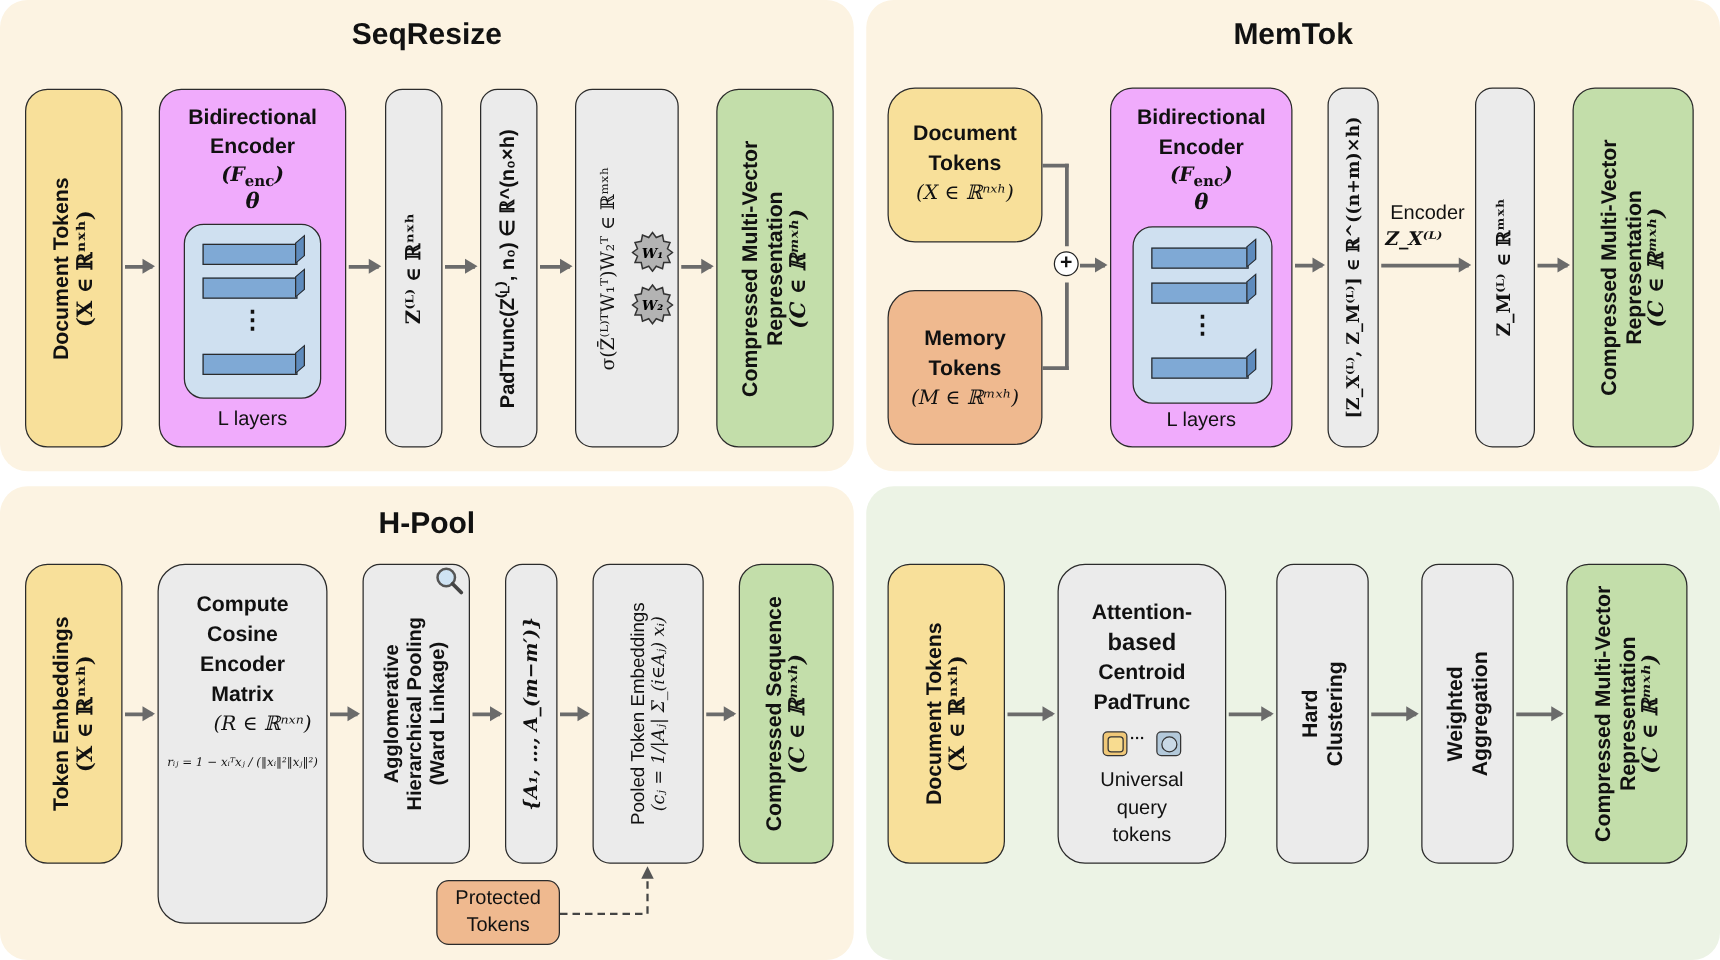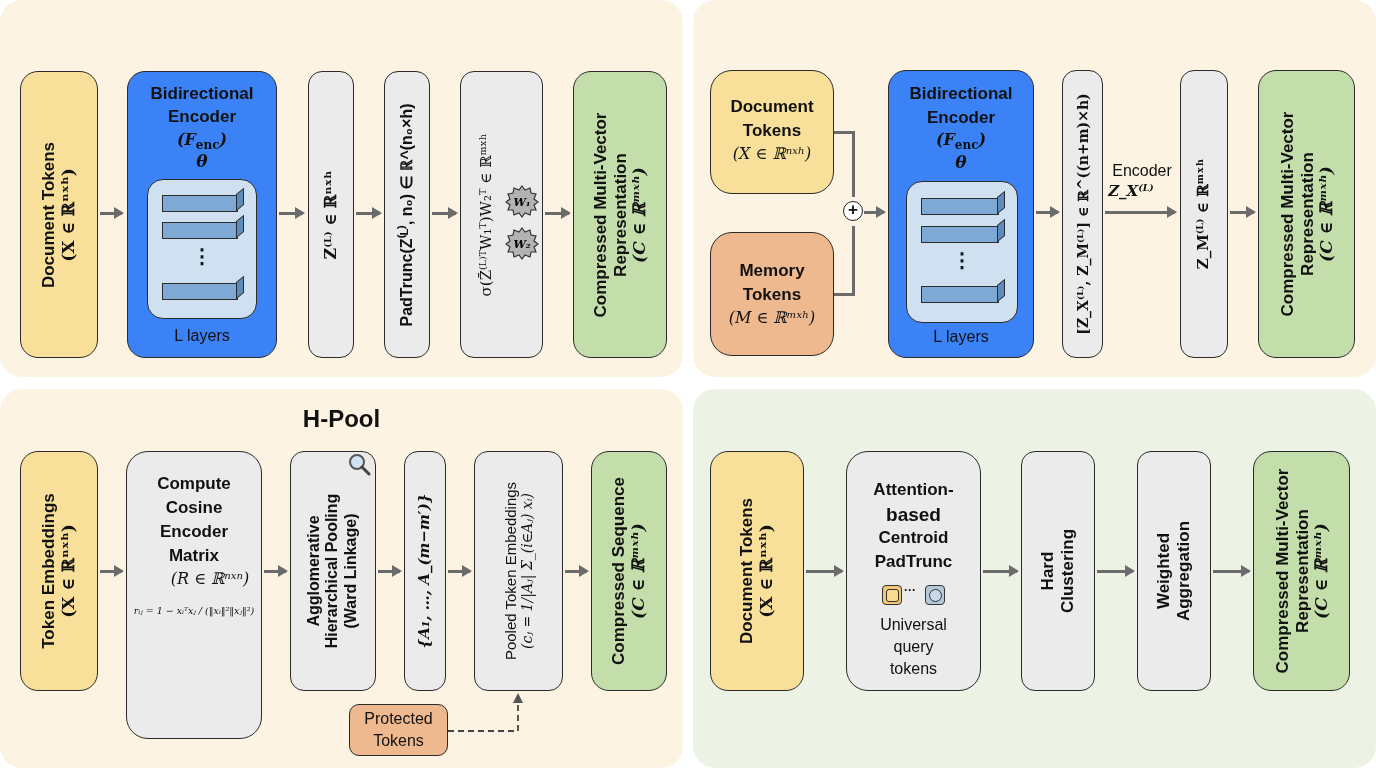--- a/index.html
+++ b/index.html
@@ -2,21 +2,21 @@
 <html><head>
 <meta charset="utf-8">
 <style>
   html, body { margin:0; padding:0; }
   body { width:1376px; height:768px; background:#ffffff; position:relative; overflow:hidden;
          font-family:"Liberation Sans", sans-serif; color:#111; }
   .panel { position:absolute; border-radius:22px; }
   .panel-title { position:absolute; left:0; right:0; text-align:center; font-weight:bold; font-size:24px; color:#111; }
   .box { position:absolute; border:1.6px solid #2b2b2b; border-radius:18px; box-sizing:border-box; }
   .yellow { background:#f8e09a; }
-  .blue { background:#3b82f6; }
+  .blue { background:#f0abfc; }
   .gray { background:#ebebeb; border-radius:14px; }
   .green { background:#c3deaa; }
   .orange { background:#efb98f; }
   .vtext { position:absolute; left:50%; top:50%; transform:translate(-50%,-50%) rotate(-90deg);
            white-space:nowrap; text-align:center; line-height:1.15; }
   .b { font-weight:bold; }
   .math { font-family:"DejaVu Serif", serif; }
   .ctext { position:absolute; left:0; right:0; text-align:center; line-height:1.15; }
   .arrow { position:absolute; height:3px; background:#6b6b6b; }
   .arrow::after { content:""; position:absolute; right:-2px; top:-5px; border-left:10px solid #6b6b6b;
@@ -25,20 +25,21 @@
   .layer { position:absolute; height:17px; background:#7fa9d5; border:1.2px solid #2b2b2b; box-sizing:border-box; }
   .layer::after { content:""; position:absolute; right:-7px; top:-5px; width:6px; height:15px;
                   background:#5e8bbd; border:1.2px solid #2b2b2b; transform:skewY(-40deg); }
   .dots { position:absolute; left:0; right:0; text-align:center; font-size:20px; line-height:8px; font-weight:bold; }
   .gear { position:absolute; width:34px; height:34px; }
 </style>
 </head>
 <body>
 
 <div class="panel" style="left:0;top:0;width:683px;height:377px;background:#fcf3e2;">
+  <div class="panel-title" style="top:14px;">SeqResize</div>
 
   <div class="box yellow" style="left:20px;top:71px;width:78px;height:287px;">
     <div class="vtext" style="font-size:17px;">
       <div class="b">Document Tokens</div>
       <div class="math b">(X ∈ ℝⁿˣʰ)</div>
     </div>
   </div>
   <div class="arrow" style="left:100px;top:212px;width:22px;"></div>
 
   <div class="box blue" style="left:127px;top:71px;width:150px;height:287px;">
@@ -84,20 +85,21 @@
   <div class="box green" style="left:573px;top:71px;width:94px;height:287px;">
     <div class="vtext" style="font-size:17px;">
       <div class="b">Compressed Multi-Vector</div>
       <div class="b">Representation</div>
       <div class="math b" style="font-style:italic;">(C ∈ ℝᵐˣʰ)</div>
     </div>
   </div>
 </div>
 
 <div class="panel" style="left:693px;top:0;width:683px;height:377px;background:#fcf3e2;">
+  <div class="panel-title" style="top:14px;">MemTok</div>
 
   <div class="box yellow" style="left:17px;top:70px;width:124px;height:124px;border-radius:22px;">
     <div class="ctext b" style="top:26px;font-size:17px;">Document</div>
     <div class="ctext b" style="top:50px;font-size:17px;">Tokens</div>
     <div class="ctext math" style="top:74px;font-size:16px;font-style:italic;">(X ∈ ℝⁿˣʰ)</div>
   </div>
   <div class="box orange" style="left:17px;top:232px;width:124px;height:124px;border-radius:22px;">
     <div class="ctext b" style="top:28px;font-size:17px;">Memory</div>
     <div class="ctext b" style="top:52px;font-size:17px;">Tokens</div>
     <div class="ctext math" style="top:76px;font-size:16px;font-style:italic;">(M ∈ ℝᵐˣʰ)</div>

